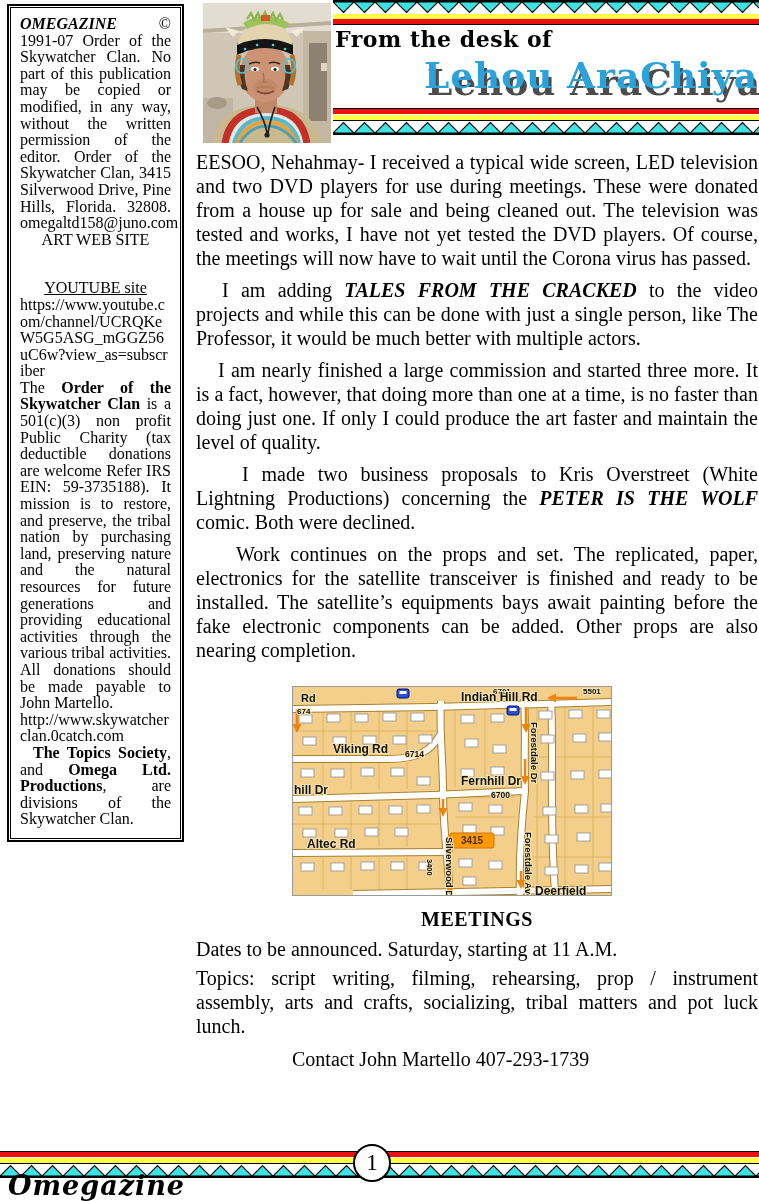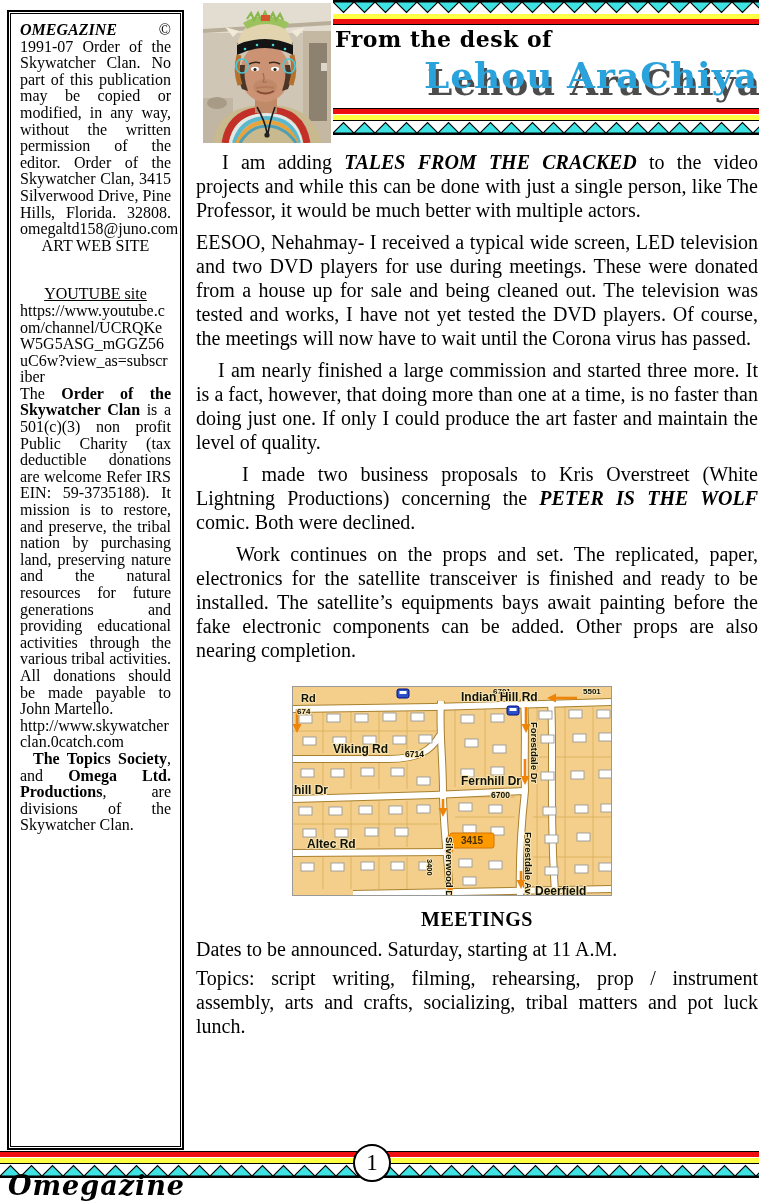--- a/index.html
+++ b/index.html
@@ -6,21 +6,21 @@
   html,body { width:759px; height:1201px; }
   body {
     position: relative;
     background: #ffffff;
     font-family: "Liberation Serif", serif;
     color: #000;
     overflow: hidden;
   }
   
   .sidebar {
-    position: absolute; left: 7px; top: 10px; width: 177px; height: 1140px;
+    position: absolute; left: 7px; top: 4px; width: 177px; height: 838px;
     border: 2px solid #000;
   }
   .sidebar-inner {
     position: absolute; top:1px; left:1px; right:1px; bottom:1px;
     border: 1px solid #000;
     padding: 8px 9px 6px 9px;
     font-size: 16px; line-height: 16.6px;
     text-align: justify;
   }
   .sidebar p { margin: 0; }
@@ -206,22 +206,22 @@
   <div class="bar white1"></div>
   <div class="bar yellow"></div>
   <div class="bar black1"></div>
   <svg class="tri-strip">
       <rect width="100%" height="12" fill="url(#triUp)"></rect>
     </svg>
   <div class="bar black15"></div>
 </div>
 
 <main class="main">
+  <p class="body-p">EESOO, Nehahmay-  I received a typical wide screen, LED television and two DVD players for use during meetings. These were donated from a house up for sale and being cleaned out. The television was tested and works, I have not yet tested the DVD players. Of course, the meetings will now have to wait until the Corona virus has passed.</p>
   <p class="body-p ind1"><span>I am adding </span><span class="em-strong">TALES FROM THE CRACKED</span><span> to the video projects and while this can be done with just a single person, like The Professor, it would be much better with multiple actors.</span></p>
-  <p class="body-p">EESOO, Nehahmay-  I received a typical wide screen, LED television and two DVD players for use during meetings. These were donated from a house up for sale and being cleaned out. The television was tested and works, I have not yet tested the DVD players. Of course, the meetings will now have to wait until the Corona virus has passed.</p>
   <p class="body-p ind2">I am nearly finished a large commission and started three more. It is a fact, however, that doing more than one at a time, is no faster than doing just one. If only I could produce the art faster and maintain the level of quality.</p>
   <p class="body-p ind4"><span>I made two business proposals to Kris Overstreet (White Lightning Productions) concerning the </span><span class="em-strong">PETER IS THE WOLF</span><span> comic. Both were declined.</span></p>
   <p class="body-p ind3">Work continues on the props and set. The replicated, paper, electronics for the satellite transceiver is finished and ready to be installed. The satellite’s equipments bays await painting before the fake electronic components can be added. Other props are also nearing completion.</p>
 
   <div class="map-wrap">
     <svg width="320" height="210" viewBox="0 0 320 210">
       <rect width="320" height="210" fill="#f3cf8b"></rect>
 
       <g stroke="#d9ad58" stroke-width="0.8">
         <path d="M30,22 V66 M58,22 V66 M86,22 V66 M114,22 V66 M0,44 H146"></path>
@@ -366,20 +366,21 @@
         <text class="map-label" font-size="7.5" transform="rotate(90 134 172)" x="134" y="172">3400</text>
         <text class="map-label" font-size="9.5" transform="rotate(90 238 35)" x="238" y="35">Forestdale Dr</text>
         <text class="map-label" font-size="9.5" transform="rotate(90 232 145)" x="232" y="145">Forestdale Ave</text>
       </g>
     </svg>
   </div>
 
   <h2 class="meet-head">MEETINGS</h2>
   <p class="meet-dates">Dates to be announced. Saturday,  starting at 11 A.M.</p>
   <p class="meet-topics">Topics: script writing, filming, rehearsing, prop / instrument assembly, arts and crafts, socializing, tribal matters and pot luck lunch.</p>
+  <p class="meet-contact">Contact John Martello 407-293-1739</p>
 </main>
 
 <div class="footer-strip">
   <div class="bar black1"></div>
   <div class="bar red"></div>
   <div class="bar white1"></div>
   <div class="bar yellow"></div>
   <div class="bar black1"></div>
   <svg class="tri-strip">
       <rect width="100%" height="12" fill="url(#triUp)"></rect>

